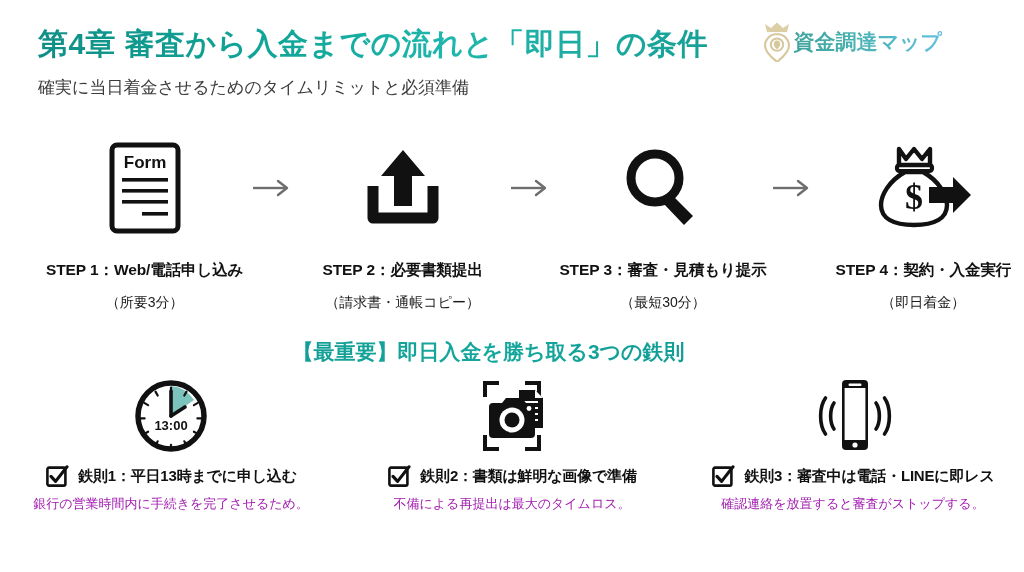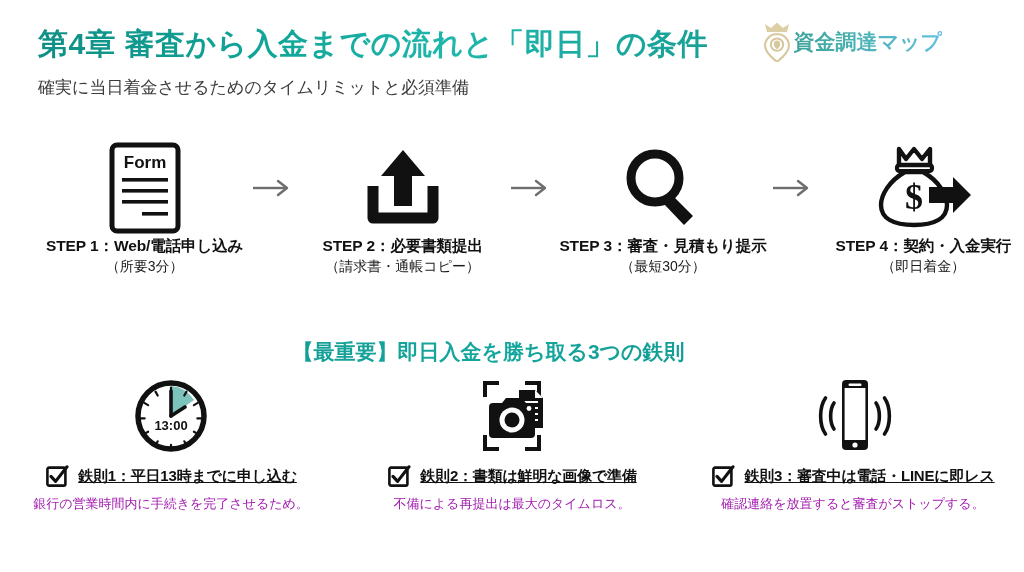--- a/index.html
+++ b/index.html
@@ -94,29 +94,30 @@
   }
 
   .step-icon {
     height: 96px;
     display: flex;
     align-items: center;
     justify-content: center;
   }
 
   .step-label {
+    margin-top: 24px;
     font-size: 15.5px;
     font-weight: bold;
     color: #111111;
     white-space: nowrap;
     letter-spacing: -0.1px;
   }
 
   .step-sub {
-    margin-top: 1px;
+    margin-top: 13px;
     font-size: 14px;
     font-weight: normal;
     color: #1a1a1a;
     white-space: nowrap;
   }
 
   .step-arrow {
     width: 58px;
     height: 96px;
     display: flex;
@@ -169,21 +170,20 @@
     gap: 9px;
     justify-content: center;
   }
 
   .rule-title {
     font-size: 15px;
     font-weight: bold;
     color: #111111;
     white-space: nowrap;
     letter-spacing: -0.2px;
-    text-decoration: underline;
   }
 
   .rule-desc {
     margin-top: 7px;
     font-size: 13px;
     color: #a21caf;
     white-space: nowrap;
     text-align: center;
   }
 

